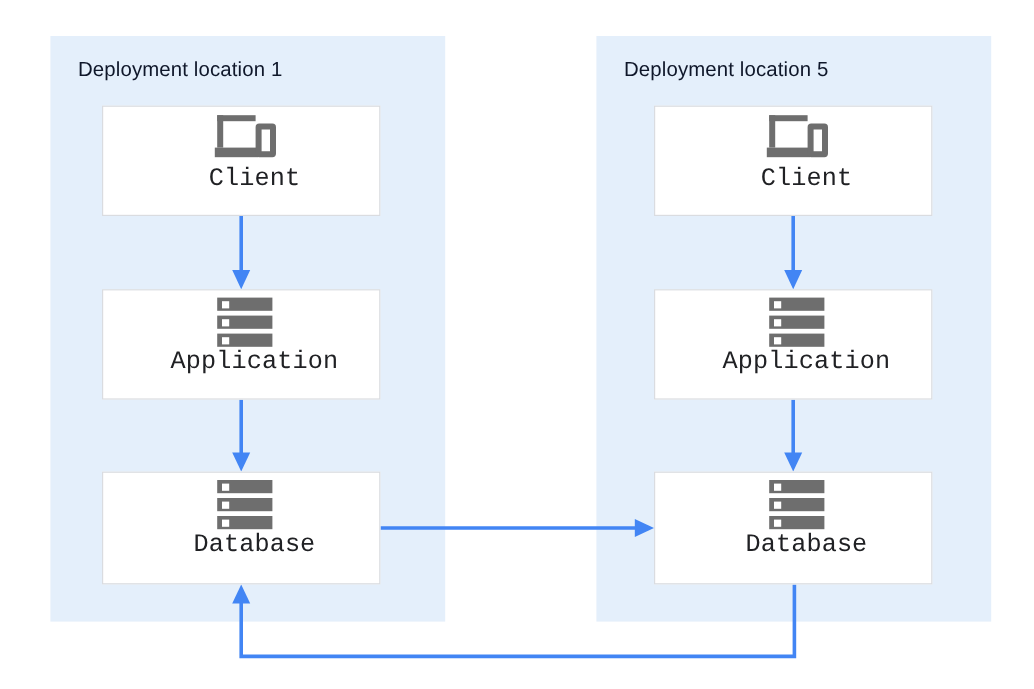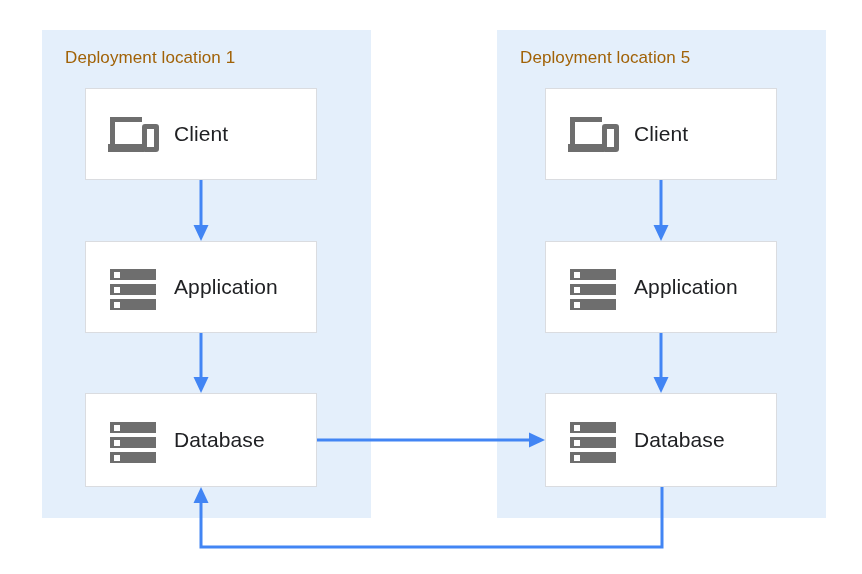--- a/index.html
+++ b/index.html
@@ -21,36 +21,37 @@
     position: absolute;
     background: #e4effb;
     box-sizing: border-box;
   }
   .zone-title {
     position: absolute;
     left: 23px;
     top: 17px;
     font-size: 17px;
     line-height: 22px;
-    color: #a16207;
+    color: #0f172a;
     white-space: nowrap;
     letter-spacing: 0.1px;
   }
 
   
   .node {
     position: absolute;
     box-sizing: border-box;
     background: #ffffff;
     border: 1px solid #dadce0;
     display: flex;
-    flex-direction: row;
+    flex-direction: column;
     align-items: center;
     justify-content: flex-start;
     padding-left: 22px;
+    font-family: Liberation Mono, monospace;
   }
   .node-icon {
     flex: 0 0 auto;
     width: 52px;
     height: 48px;
     position: relative;
     margin-right: 14px;
   }
   .node-label {
     font-size: 21px;

